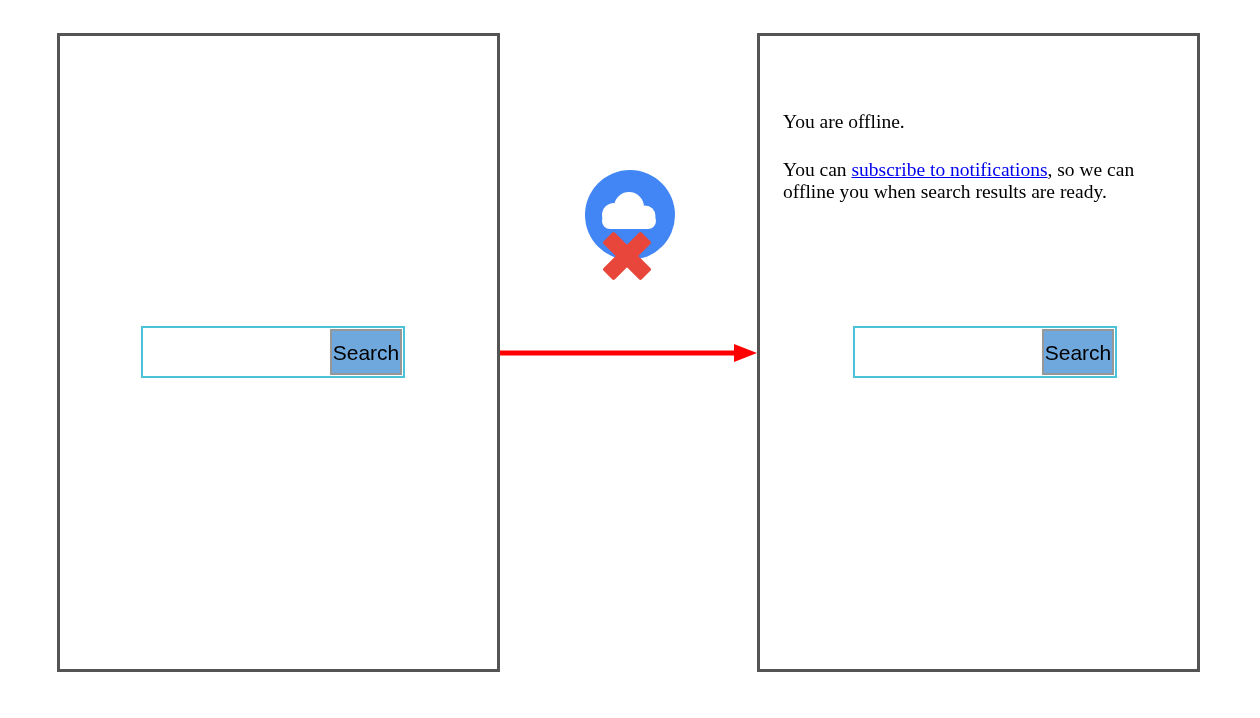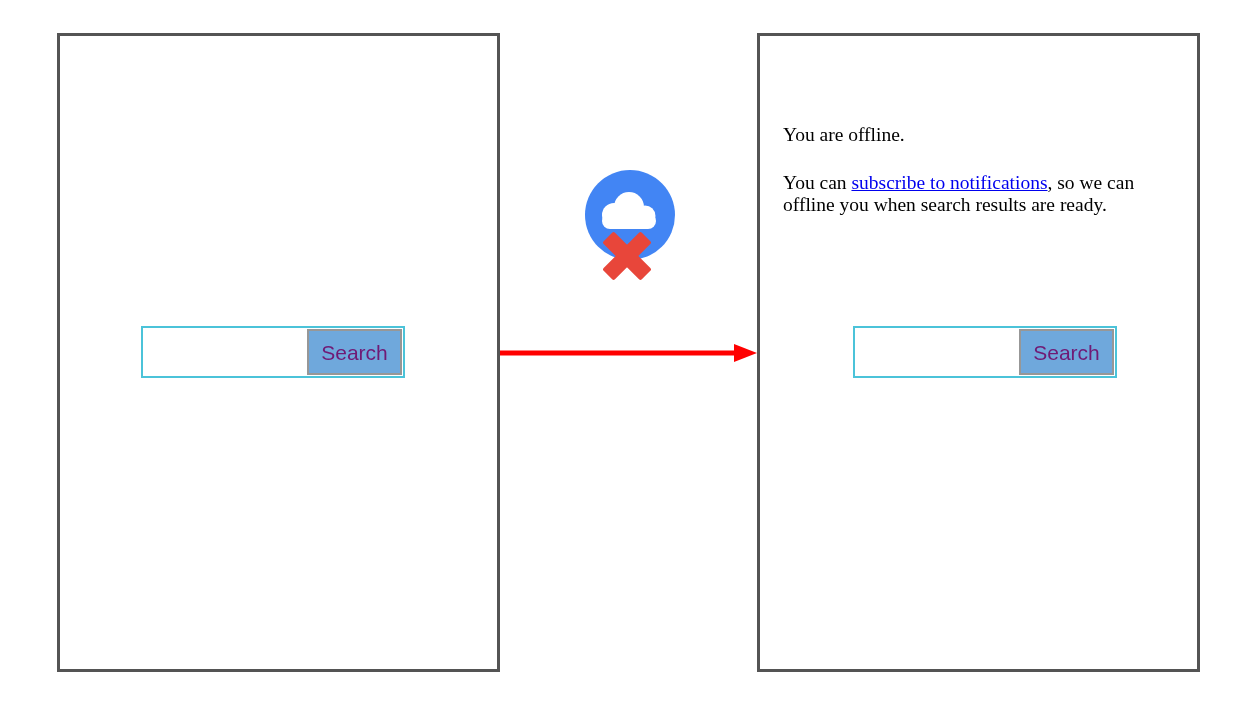--- a/index.html
+++ b/index.html
@@ -35,34 +35,34 @@
     flex: 1;
     border: none;
     outline: none;
     background: #ffffff;
     font-family: "Liberation Sans", sans-serif;
     font-size: 18px;
     padding: 0 6px;
     min-width: 0;
   }
   .search-button {
-    width: 95px;
+    width: 72px;
     border: 2px solid #979797;
     background: #6fa8dc;
-    color: #701a75;
+    color: #000000;
     font-family: "Liberation Sans", sans-serif;
     font-size: 21px;
     line-height: 1;
     cursor: pointer;
   }
 
   .offline-text {
     position: absolute;
     left: 23px;
-    top: 88px;
+    top: 75px;
     width: 404px;
     font-size: 19.5px;
     line-height: 22px;
     color: #000000;
   }
   .offline-text p { margin: 0 0 26px 0; }
   .offline-text a { color: #0000ee; text-decoration: underline; margin-top: 20px; }
 
   .connector-arrow {
     position: absolute;

